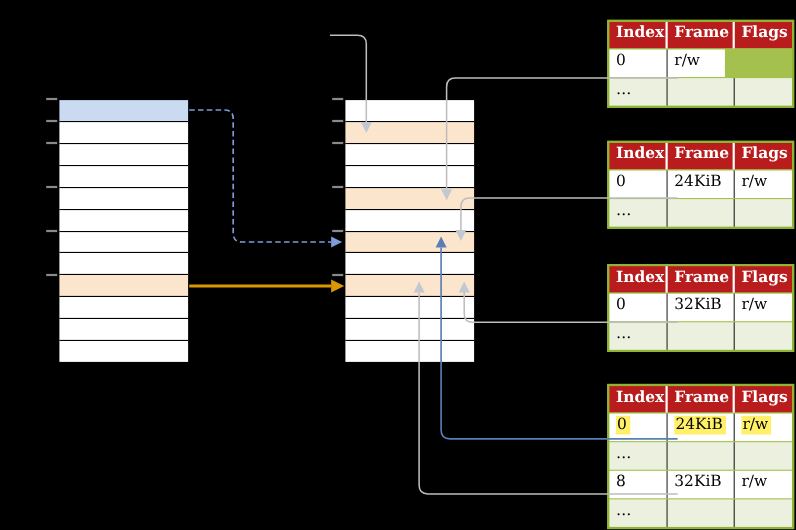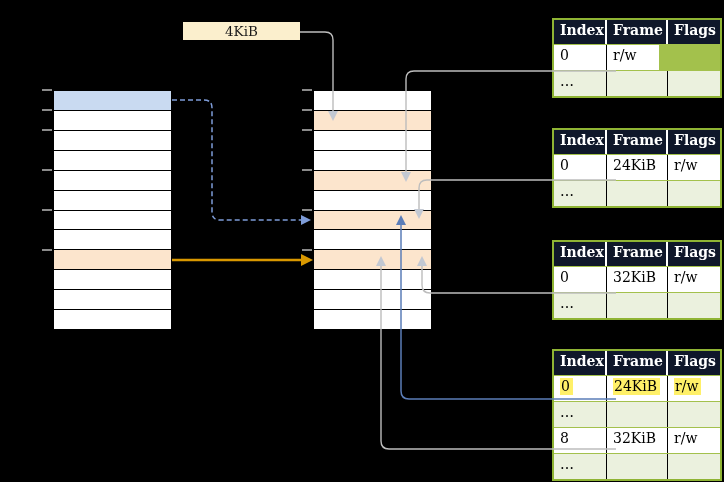--- a/index.html
+++ b/index.html
@@ -20,38 +20,37 @@
   }
   .mem-row{flex:1;border-bottom:1.5px solid #000;}
   .mem-row:last-child{border-bottom:none;}
   .tick{position:absolute;height:2px;background:#8a8a8a;}
   
   .pt{
     position:absolute;left:552px;width:170px;
     border:2px solid #8fb434;background:#a3c14c;box-sizing:border-box;
   }
   .pt-row{display:flex;height:25px;}
-  .pt-row.header{height:24px;background:#0f172a;}
+  .pt-row.header{height:24px;background:#b91c1c;}
   .pt-row.data{border-top:1.5px solid #a3c14c;}
   .pt-cell{box-sizing:border-box;padding:2px 0 0 6px;font-size:14px;color:#000;
     white-space:nowrap;overflow:hidden;}
   .pt-row.header .pt-cell{color:#fff;font-weight:bold;font-size:14px;padding-top:2px;
     border-right:2px solid #fff;}
   .pt-row.header .pt-cell:last-child{border-right:none;}
   .pt-row.data .pt-cell{border-right:1.5px solid #000;background:#fff;}
   .pt-row.data .pt-cell:last-child{border-right:none;}
   .pt-row.data.shaded .pt-cell{background:#ebf1de;}
   .hl{background:#fff068;padding:0 3px 1px 1px;}
   #connector-layer{position:absolute;left:0;top:0;pointer-events:none;}
 </style>
 </head>
 <body>
 
 <div id="canvas">
-  <div class="pagesize-label">4KiB</div>
   <div id="layer-memory">
       <div class="mem-col" style="left: 53px; top: 90px; width: 119px; height: 240px;">
         <div class="mem-row" style="background: rgb(201, 218, 241);"></div>
         <div class="mem-row" style="background: rgb(255, 255, 255);"></div>
         <div class="mem-row" style="background: rgb(255, 255, 255);"></div>
         <div class="mem-row" style="background: rgb(255, 255, 255);"></div>
         <div class="mem-row" style="background: rgb(255, 255, 255);"></div>
         <div class="mem-row" style="background: rgb(255, 255, 255);"></div>
         <div class="mem-row" style="background: rgb(255, 255, 255);"></div>
         <div class="mem-row" style="background: rgb(255, 255, 255);"></div>

